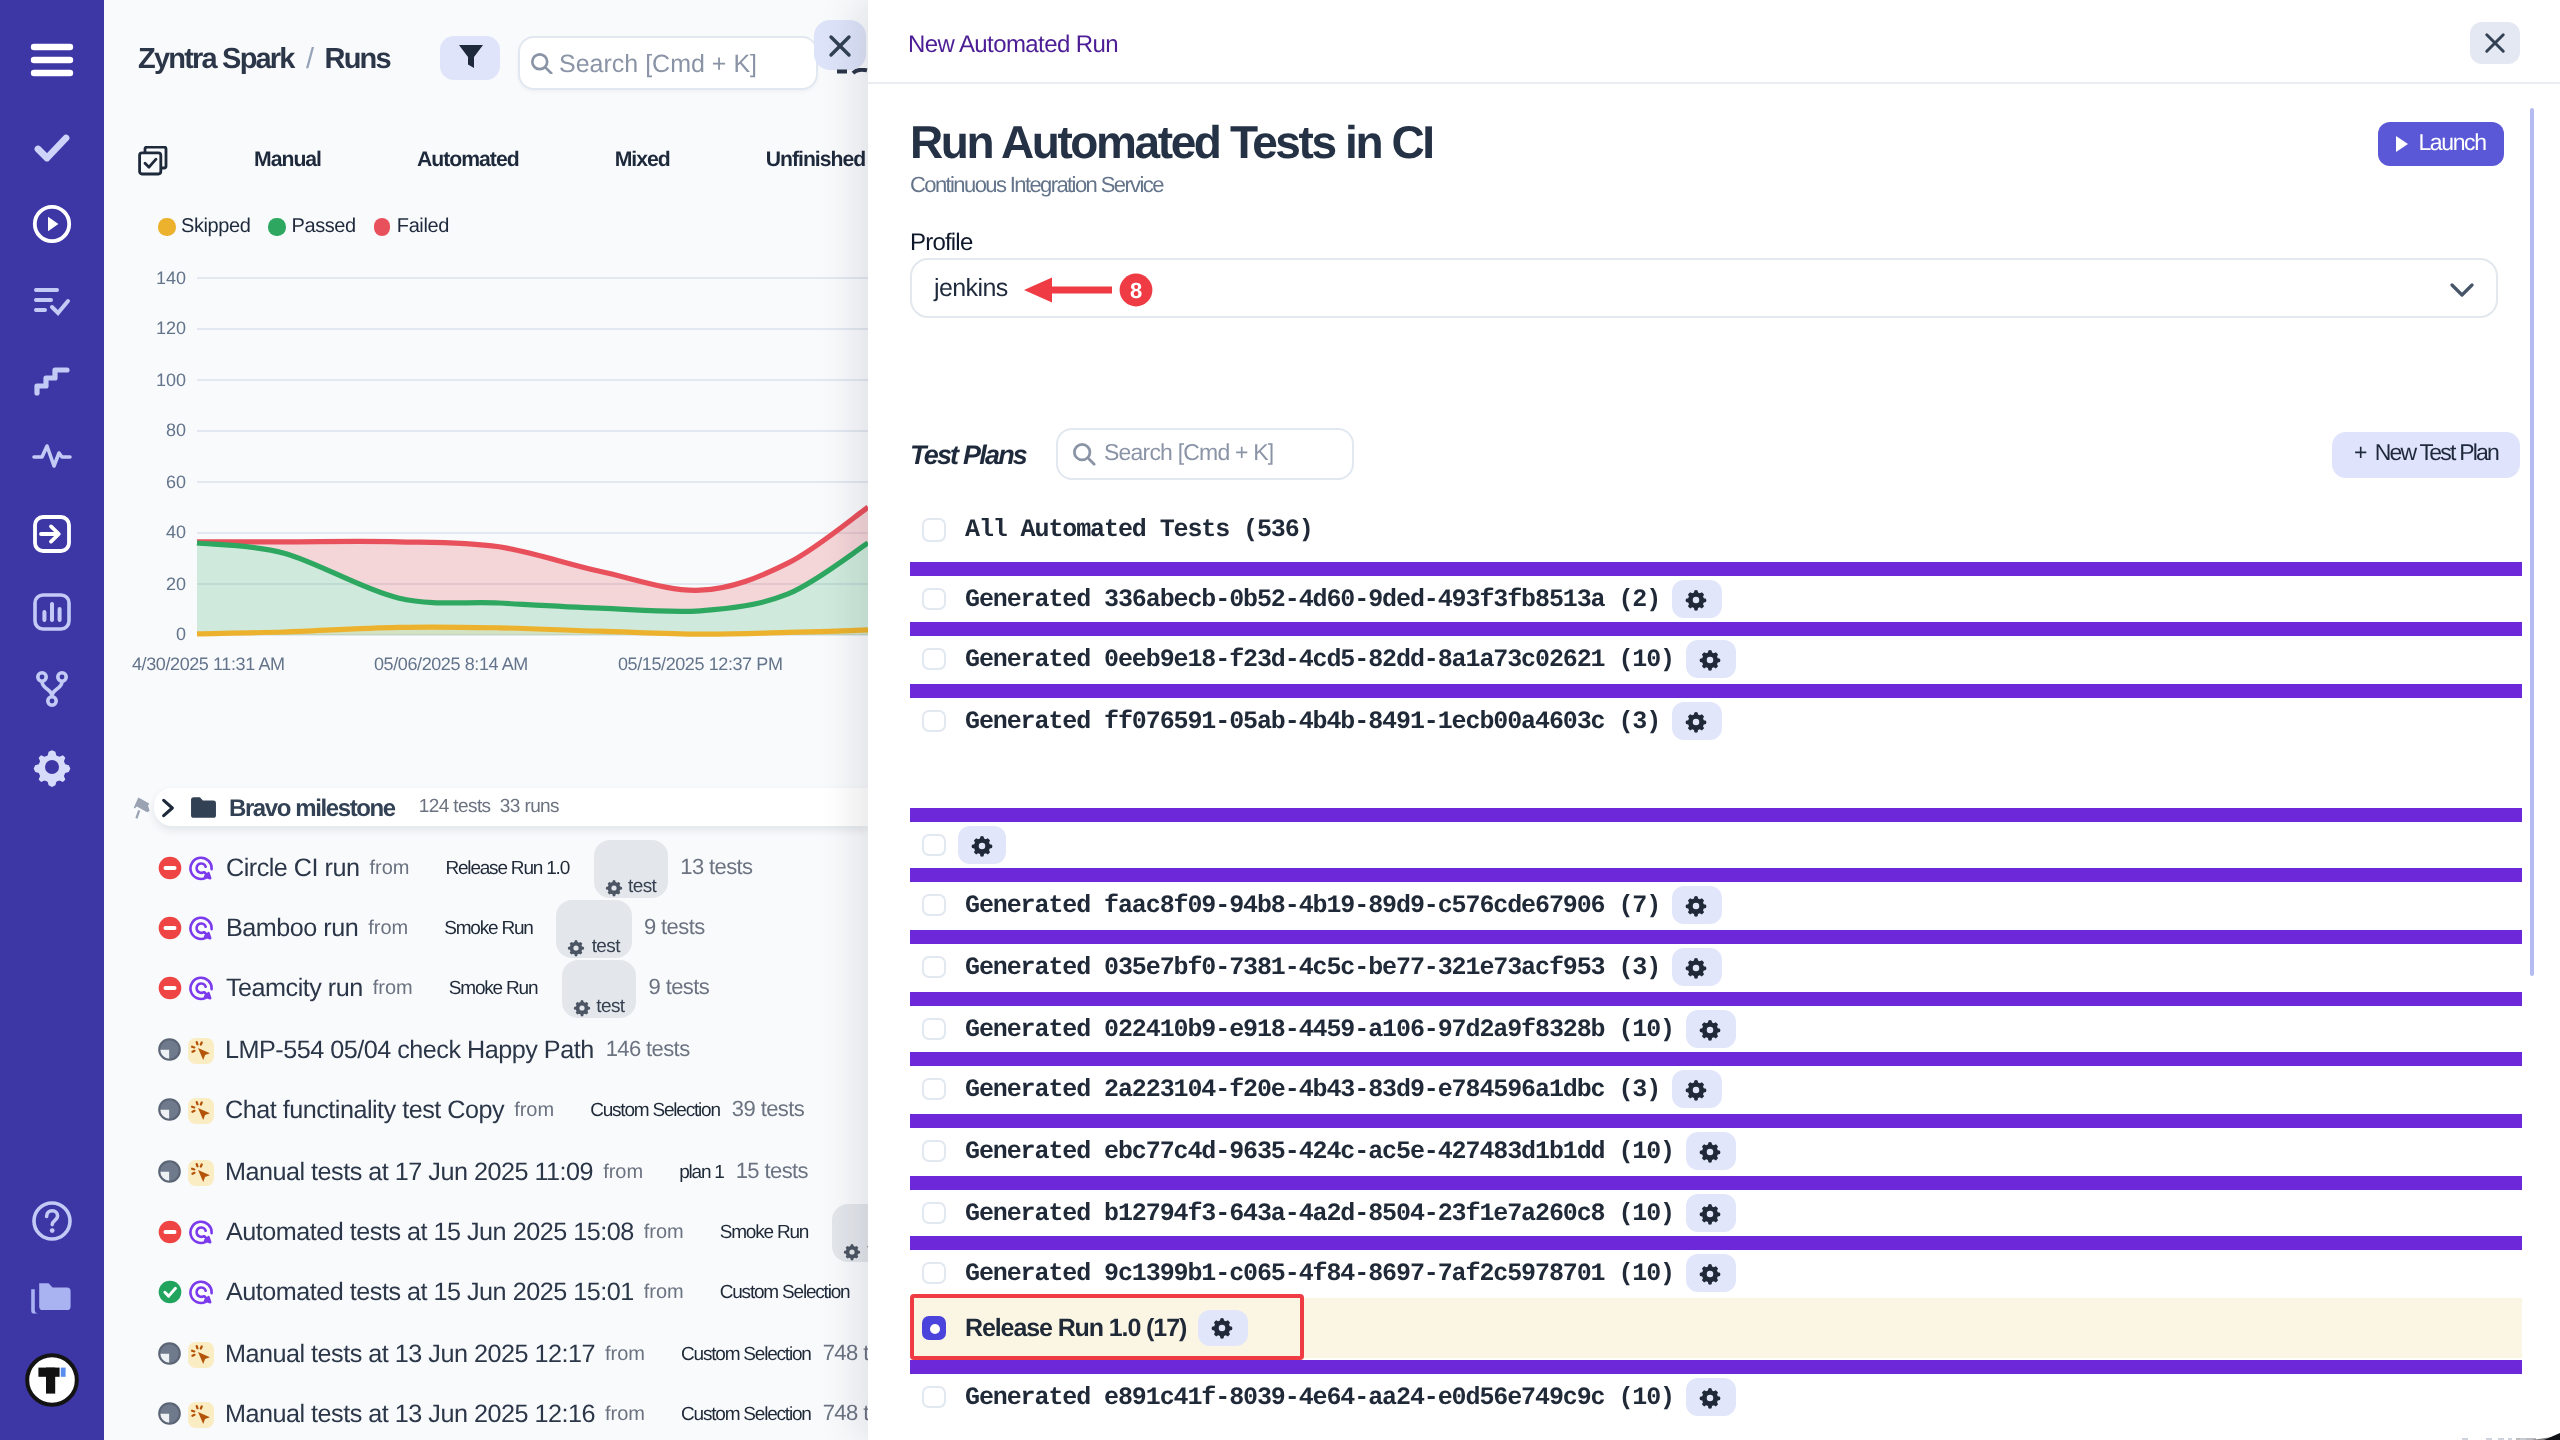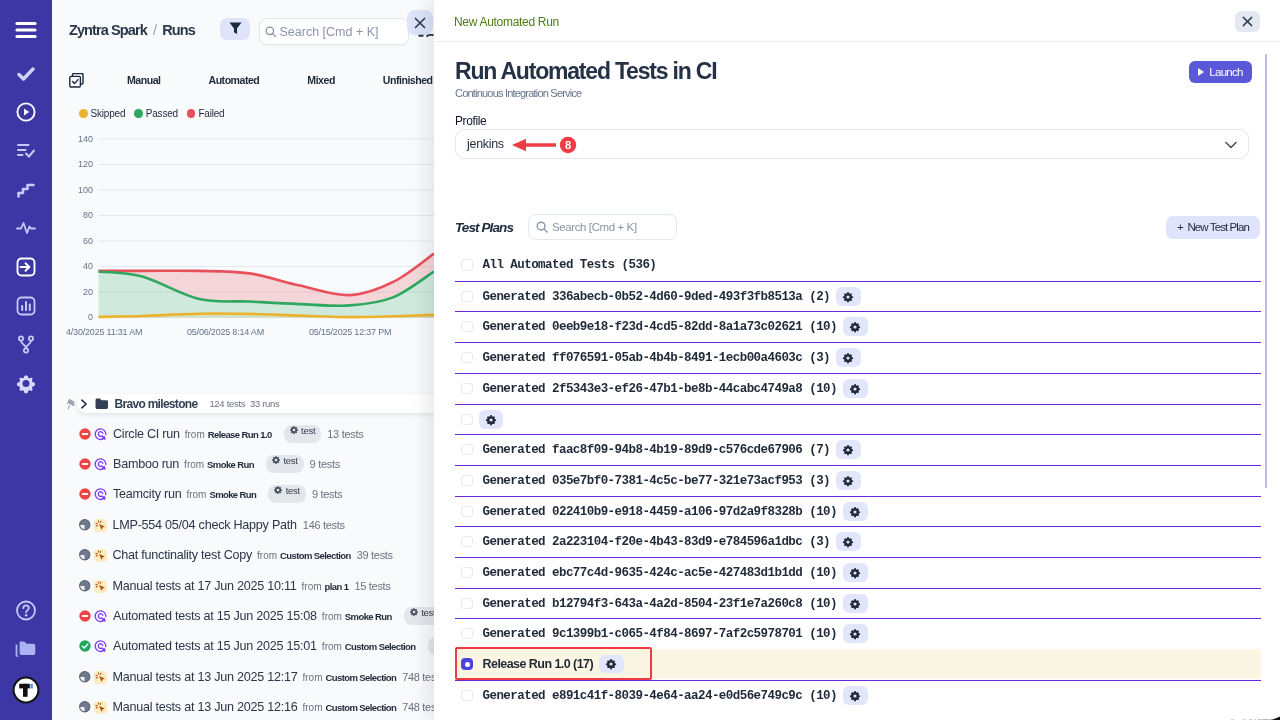--- a/index.html
+++ b/index.html
@@ -26,42 +26,42 @@
 #legend { position:absolute; left:27px; top:108px; display:flex; align-items:center; font-size:10px; color:#1e293b; letter-spacing:-0.2px; }
 #legend i { width:8.5px; height:8.5px; border-radius:50%; display:inline-block; margin-right:3px; }
 #legend span { margin-right:9px; display:flex; align-items:center; }
 .ylab { position:absolute; width:41px; left:0; text-align:right; font-size:9px; color:#64748b; }
 .xlab { position:absolute; top:327px; font-size:9px; color:#64748b; white-space:nowrap; letter-spacing:-0.2px; }
 
 #bravo { position:absolute; left:25px; top:394px; width:357px; height:19px; background:#fff; border-radius:9px 0 0 9px; box-shadow:0 2px 5px rgba(15,23,42,.09); display:flex; align-items:center; }
 .run-row { position:absolute; left:27px; height:22px; display:flex; align-items:center; white-space:nowrap; }
 .run-row .t { font-size:12.6px; font-weight:500; color:#2b3648; margin-left:6px; letter-spacing:-0.25px; }
 .run-row .from { font-size:10px; color:#6b7280; margin-left:5px; }
-.run-row .fb { font-size:9.5px; font-weight:700; color:#1f2937; margin-left:3px; letter-spacing:-0.6px; }
+.run-row .fb { font-size:9.5px; font-weight:400; color:#1f2937; margin-left:18px; letter-spacing:-0.6px; }
 .run-row .cnt { font-size:11px; color:#6b7280; margin-left:6px; letter-spacing:-0.3px; }
-.badge { display:inline-flex; align-items:flex-start; background:#e3e6eb; border-radius:8px; height:18px; padding:0 6px 0 5px; margin-left:12px; font-size:9.5px; color:#374151; letter-spacing:-0.3px; }
+.badge { display:inline-flex; align-items:flex-end; background:#e3e6eb; border-radius:8px; height:29px; padding:0 6px 0 5px; margin-left:12px; font-size:9.5px; color:#374151; letter-spacing:-0.3px; }
 .badge svg { margin-right:2.5px; }
 
 #modal { position:absolute; left:434px; top:0; width:846px; height:720px; background:#fff; box-shadow:-6px 0 18px rgba(15,23,42,.10); }
 #m-head { position:absolute; left:0; top:0; width:100%; height:42px; border-bottom:1px solid #e9edf2; }
-#m-head .t { position:absolute; left:20px; top:15px; font-size:12px; color:#4d7c0f; letter-spacing:-0.3px; }
+#m-head .t { position:absolute; left:20px; top:15px; font-size:12px; color:#4c1d95; letter-spacing:-0.3px; }
 #m-close { position:absolute; right:20px; top:11px; width:25px; height:21px; background:#e4e8f3; border-radius:6px; display:flex; align-items:center; justify-content:center; }
 #m-h1 { position:absolute; left:21px; top:58px; font-size:23px; font-weight:700; color:#253245; letter-spacing:-1.2px; }
 #m-sub { position:absolute; left:21px; top:87px; font-size:11px; color:#64748b; letter-spacing:-0.8px; }
 #launch { position:absolute; left:755px; top:61px; width:63px; height:22px; background:#5a58d6; border-radius:6px; color:#fff; font-size:11.5px; font-weight:500; letter-spacing:-0.7px; display:flex; align-items:center; justify-content:center; }
 #launch i { width:0; height:0; border-left:6px solid #fff; border-top:4px solid transparent; border-bottom:4px solid transparent; margin-right:5px; }
 #profile-lab { position:absolute; left:21px; top:114px; font-size:12px; color:#0f172a; letter-spacing:-0.4px; }
 #profile-sel { position:absolute; left:21px; top:129px; width:794px; height:30px; background:#fff; border:1px solid #e3e8ef; border-radius:9px; }
 #profile-sel .v { position:absolute; left:11px; top:7px; font-size:12.5px; color:#1e293b; letter-spacing:-0.3px; }
 #tp-title { position:absolute; left:21px; top:220px; font-size:13.5px; font-weight:700; color:#1e293b; letter-spacing:-0.9px;font-style:italic; }
 #tp-search { position:absolute; left:94px; top:214px; width:149px; height:26px; border:1px solid #e2e8f0; border-radius:8px; display:flex; align-items:center; padding-left:7px; background:#fff; }
 #tp-search span { color:#8a94a6; font-size:11.5px; margin-left:4px; letter-spacing:-0.4px; }
 #new-tp { position:absolute; left:732px; top:216px; width:94px; height:22.5px; background:#dfe3fb; border-radius:7px; display:flex; align-items:center; justify-content:center; font-size:11.5px; font-weight:500; color:#1e293b; letter-spacing:-0.9px; }
 .tp-row { position:absolute; left:21px; width:806px; height:30px; display:flex; align-items:center;font-family:Liberation Mono, monospace; }
-.tp-row.divtop { border-top:1px solid #6d28d9; }
+.tp-row.divtop { border-top:7px solid #6d28d9; }
 .cb { width:11.5px; height:11.5px; border:1px solid #e2e8f0; border-radius:3.5px; background:#fff; margin-left:6px; flex:none; }
 .txt { font-size:12.5px; font-weight:700; color:#1f2937; margin-left:10px; letter-spacing:-0.55px; }
 .gearbtn { width:24.5px; height:18.5px; background:#e2e6fa; border-radius:6px; display:inline-flex; align-items:center; justify-content:center; margin-left:6px; flex:none; }
 #rel-row { position:absolute; left:21px; width:806px; height:30px; background:#fbf6e4; display:flex; align-items:center; }
 #rel-box { position:absolute; left:21px; width:197px; height:32.5px; border:2.5px solid #ee3b44; border-radius:2px; }
 #m-scroll { position:absolute; left:830.5px; top:54px; width:2.5px; height:434px; background:#b4bcf2; border-radius:2px; }
 </style>
 </head>
 <body>
 <div id="sidebar">
@@ -356,21 +356,21 @@
       <svg width="13" height="13" viewBox="0 0 14 14">
         <rect width="14" height="14" rx="4" fill="#fbedc3"></rect>
         <path d="M5.4 5.4 L11.8 8.2 L9.2 9.2 L8.2 11.8 Z" fill="#b4530a"></path>
         <g stroke="#b45309" stroke-width="1.2" stroke-linecap="round">
           <line x1="4.7" y1="2.2" x2="5.1" y2="3.4"></line>
           <line x1="2.2" y1="4.7" x2="3.4" y2="5.1"></line>
           <line x1="7.4" y1="2.4" x2="6.9" y2="3.5"></line>
           <line x1="2.4" y1="7.4" x2="3.5" y2="6.9"></line>
         </g>
       </svg>
-      <span class="t">Manual tests at 17 Jun 2025 10:11</span>
+      <span class="t">Manual tests at 17 Jun 2025 11:09</span>
       <span class="from">from</span>
       <span class="fb">plan 1</span>
       <span class="cnt">15 tests</span>
     </div>
   <div class="run-row" style="top:605px">
       <svg width="12" height="12" viewBox="0 0 14 14">
         <circle cx="7" cy="7" r="6.6" fill="#ef4444"></circle>
         <rect x="3.2" y="5.9" width="7.6" height="2.2" rx="1.1" fill="#fff"></rect>
       </svg>
       <span style="width:3px"></span>
@@ -512,30 +512,20 @@
       <span class="gearbtn">
         <svg width="12" height="12" viewBox="0 0 20 20">
           <path fill="#1f2937" d="M10 1.6l1.3 0.4 0.4 1.8 1.5 0.63 1.7-0.85 1.8 1.8-0.85 1.7 0.63 1.5 1.8 0.4 0.4 1.3-0.4 1.3-1.8 0.4-0.63 1.5 0.85 1.7-1.8 1.8-1.7-0.85-1.5 0.63-0.4 1.8-1.3 0.4-1.3-0.4-0.4-1.8-1.5-0.63-1.7 0.85-1.8-1.8 0.85-1.7-0.63-1.5-1.8-0.4-0.4-1.3 0.4-1.3 1.8-0.4 0.63-1.5-0.85-1.7 1.8-1.8 1.7 0.85 1.5-0.63 0.4-1.8z"></path>
           <circle cx="10" cy="10" r="2.7" fill="#e2e6fa"></circle>
         </svg>
       </span>
     </div>
   <div class="tp-row divtop" style="top:342px">
       <span class="cb"></span>
       <span class="txt">Generated ff076591-05ab-4b4b-8491-1ecb00a4603c (3)</span>
-      <span class="gearbtn">
-        <svg width="12" height="12" viewBox="0 0 20 20">
-          <path fill="#1f2937" d="M10 1.6l1.3 0.4 0.4 1.8 1.5 0.63 1.7-0.85 1.8 1.8-0.85 1.7 0.63 1.5 1.8 0.4 0.4 1.3-0.4 1.3-1.8 0.4-0.63 1.5 0.85 1.7-1.8 1.8-1.7-0.85-1.5 0.63-0.4 1.8-1.3 0.4-1.3-0.4-0.4-1.8-1.5-0.63-1.7 0.85-1.8-1.8 0.85-1.7-0.63-1.5-1.8-0.4-0.4-1.3 0.4-1.3 1.8-0.4 0.63-1.5-0.85-1.7 1.8-1.8 1.7 0.85 1.5-0.63 0.4-1.8z"></path>
-          <circle cx="10" cy="10" r="2.7" fill="#e2e6fa"></circle>
-        </svg>
-      </span>
-    </div>
-  <div class="tp-row divtop" style="top:373px">
-      <span class="cb"></span>
-      <span class="txt">Generated 2f5343e3-ef26-47b1-be8b-44cabc4749a8 (10)</span>
       <span class="gearbtn">
         <svg width="12" height="12" viewBox="0 0 20 20">
           <path fill="#1f2937" d="M10 1.6l1.3 0.4 0.4 1.8 1.5 0.63 1.7-0.85 1.8 1.8-0.85 1.7 0.63 1.5 1.8 0.4 0.4 1.3-0.4 1.3-1.8 0.4-0.63 1.5 0.85 1.7-1.8 1.8-1.7-0.85-1.5 0.63-0.4 1.8-1.3 0.4-1.3-0.4-0.4-1.8-1.5-0.63-1.7 0.85-1.8-1.8 0.85-1.7-0.63-1.5-1.8-0.4-0.4-1.3 0.4-1.3 1.8-0.4 0.63-1.5-0.85-1.7 1.8-1.8 1.7 0.85 1.5-0.63 0.4-1.8z"></path>
           <circle cx="10" cy="10" r="2.7" fill="#e2e6fa"></circle>
         </svg>
       </span>
     </div>
   <div class="tp-row divtop" style="top:404px">
       <span class="cb"></span>
       <span class="gearbtn">

